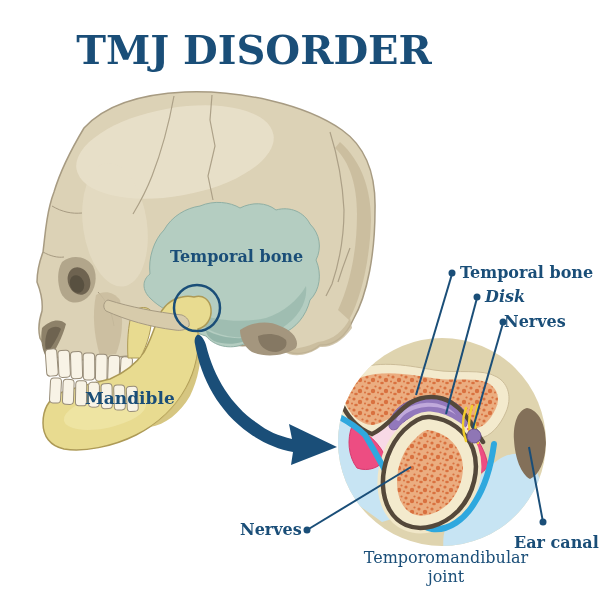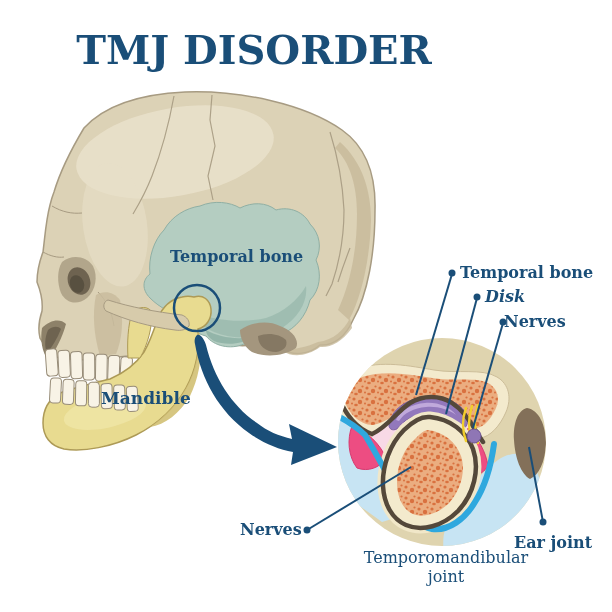--- a/index.html
+++ b/index.html
@@ -3,21 +3,21 @@
 <meta charset="utf-8">
 <style>
   html,body{margin:0;padding:0;background:#fff;}
   .stage{position:relative;width:612px;height:612px;background:#ffffff;overflow:hidden;
          font-family:"DejaVu Serif","Liberation Serif",serif;}
   svg{position:absolute;left:0;top:0;}
   .title{position:absolute;top:26px;left:0;width:508px;text-align:center;
          font-size:40px;font-weight:bold;color:#1A4E78;letter-spacing:0px;}
   .lbl{position:absolute;font-weight:bold;color:#1A4E78;white-space:nowrap;font-size:16px;}
   .lbl.skull-temporal{left:170px;top:247px;}
-  .lbl.skull-mandible{left:86px;top:388px;font-size:17px;padding-left:15px;}
+  .lbl.skull-mandible{left:70px;top:388px;font-size:17px;padding-left:15px;}
   .lbl.j-temporal{left:460px;top:263px;}
   .lbl.j-disk{left:485px;top:287px;font-style:italic;}
   .lbl.j-nerves{left:504px;top:312px;}
   .lbl.j-condyle{left:240px;top:520px;}
   .lbl.j-ear{left:514px;top:533px;}
   .caption{position:absolute;left:358px;top:548px;width:176px;text-align:center;
            font-weight:normal;color:#1A4E78;font-size:16px;line-height:1.2;white-space:normal;}
 </style>
 </head>
 <body>
@@ -228,16 +228,16 @@
 
 <div class="title">TMJ DISORDER</div>
 
 <div class="lbl skull-temporal">Temporal bone</div>
 <div class="lbl skull-mandible">Mandible</div>
 
 <div class="lbl j-temporal">Temporal bone</div>
 <div class="lbl j-disk">Disk</div>
 <div class="lbl j-nerves">Nerves</div>
 <div class="lbl j-condyle">Nerves</div>
-<div class="lbl j-ear">Ear joint</div>
+<div class="lbl j-ear">Ear canal</div>
 <div class="caption">Temporomandibular joint</div>
 
 </div>
 
 </body></html>

